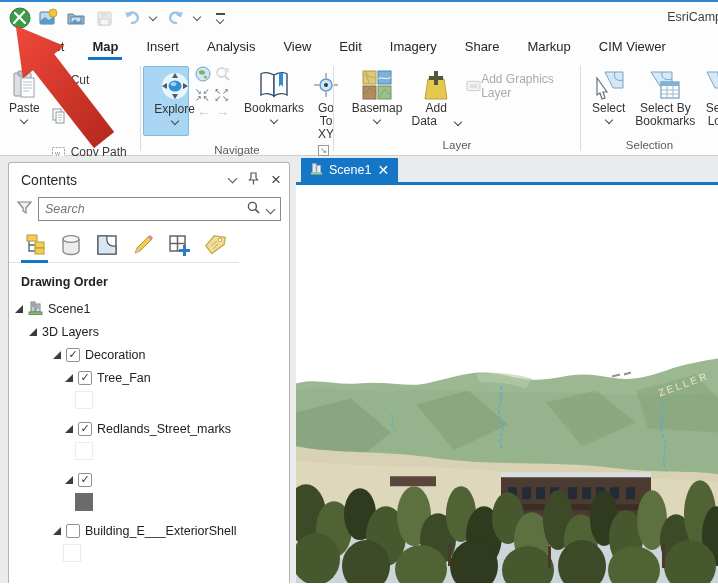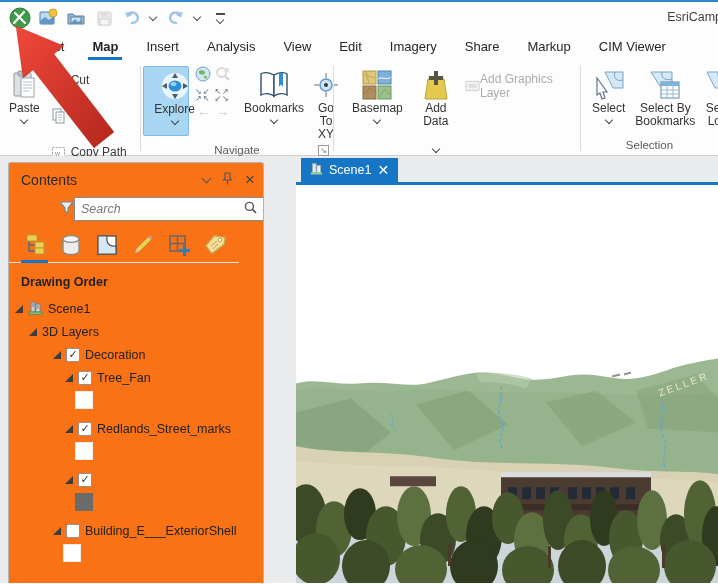--- a/index.html
+++ b/index.html
@@ -36,27 +36,27 @@
   .navrow { display:flex; gap:4px; align-items:center; }
   .arrGlyph { font-size:8px; color:#5d6d7e; line-height:7px; letter-spacing:1px; text-align:center; }
   .prevnext { font-size:13px; color:#c3c3c3; letter-spacing:6px; padding-left:2px; }
   .launcher { position:absolute; right:4px; top:2px; width:11px; height:11px; border:1px solid #9a9a9a; font-size:8px; line-height:9px; color:#777; text-align:center; }
   .agl { display:flex; align-items:center; font-size:12px; color:#ababab; padding-top:6px; }
 
   
   .main { position:relative; height:427px; background:#e9ebec; }
 
   
-  .panel { position:absolute; left:8px; top:6px; width:256px; bottom:0; background:#f97316; border:1px solid #b4b4b4; border-bottom:none; border-radius:3px 3px 0 0; overflow:hidden; }
+  .panel { position:absolute; left:8px; top:6px; width:282px; bottom:0; background:#ffffff; border:1px solid #b4b4b4; border-bottom:none; border-radius:3px 3px 0 0; overflow:hidden; }
   .phead { display:flex; align-items:center; padding:8px 8px 4px 12px; }
   .ptitle { font-size:14px; color:#2b2b2b; flex:1; }
   .phicons { display:flex; align-items:center; gap:12px; }
   .pchev { width:7px; height:7px; border-right:1.5px solid #555; border-bottom:1.5px solid #555; transform:rotate(45deg); margin-bottom:3px; }
   .pclose { font-size:17px; color:#444; line-height:14px; }
-  .searchrow { display:flex; align-items:center; padding:4px 8px 4px 8px;margin-left:42px; }
+  .searchrow { display:flex; align-items:center; gap:6px; padding:4px 8px 4px 8px; }
   .sbox { flex:1; display:flex; align-items:center; border:1px solid #8a8a8a; height:24px; padding:0 6px; background:#fff; }
   .sbox input { flex:1; border:none; outline:none; font-style:italic; font-size:12.5px; color:#555; font-family:"Liberation Sans",sans-serif; background:transparent; }
   .ptools { display:flex; align-items:flex-end; gap:9px; padding:8px 0 0 12px; border-bottom:1px solid #e3e3e3; width:230px; margin-left:0; }
   .ptool { width:27px; padding-bottom:5px; display:flex; justify-content:center; position:relative; }
   .ptool.active::after { content:""; position:absolute; left:0; right:0; bottom:-1px; height:3px; background:#1576c5; }
   .section { font-size:12.5px; font-weight:bold; color:#222; padding:12px 0 8px 12px; }
   .trow { display:flex; align-items:center; height:23px; gap:5px; font-size:12.5px; color:#222; }
   .exp { width:0; height:0; border-left:4px solid transparent; border-top:4px solid transparent; border-right:4px solid #3c3c3c; border-bottom:4px solid #3c3c3c; flex:none; }
   .cb { width:14px; height:14px; border:1px solid #919191; border-radius:2px; background:#fff; flex:none; display:flex; align-items:center; justify-content:center; font-size:11px; color:#333; }
   .cb.checked::after { content:"\2713"; }
@@ -281,21 +281,21 @@
           <span class="chev"></span>
         </div>
         <div class="bigbtn" style="width:40px;">
           <span class="ic">
             <svg width="30" height="32" viewBox="0 0 30 32">
                 <path d="M7,10 L23,10 L26,30 L4,30 Z" fill="#e5c94f" stroke="#bba23a"></path>
                 <path d="M13,2 L17,2 L17,7 L22,7 L22,11 L17,11 L17,16 L13,16 L13,11 L8,11 L8,7 L13,7 Z" fill="#55543c"></path>
               </svg>
           </span>
           <span>Add</span>
-          <span style="display:flex;align-items:center;gap:18px;flex-direction:column;">
+          <span style="display:flex;align-items:center;gap:18px;">
               <span>Data</span>
               <span class="chev" style="margin-top:0;"></span>
             </span>
         </div>
         <div class="agl">
           <svg width="16" height="14" viewBox="0 0 16 14" opacity="0.5">
               <rect x="1" y="2" width="14" height="10" rx="1" fill="#e8e8e8" stroke="#9a9a9a"></rect>
               <rect x="4" y="5" width="8" height="4" fill="#c2c2c2"></rect>
             </svg>
           <span>Add Graphics Layer</span>

